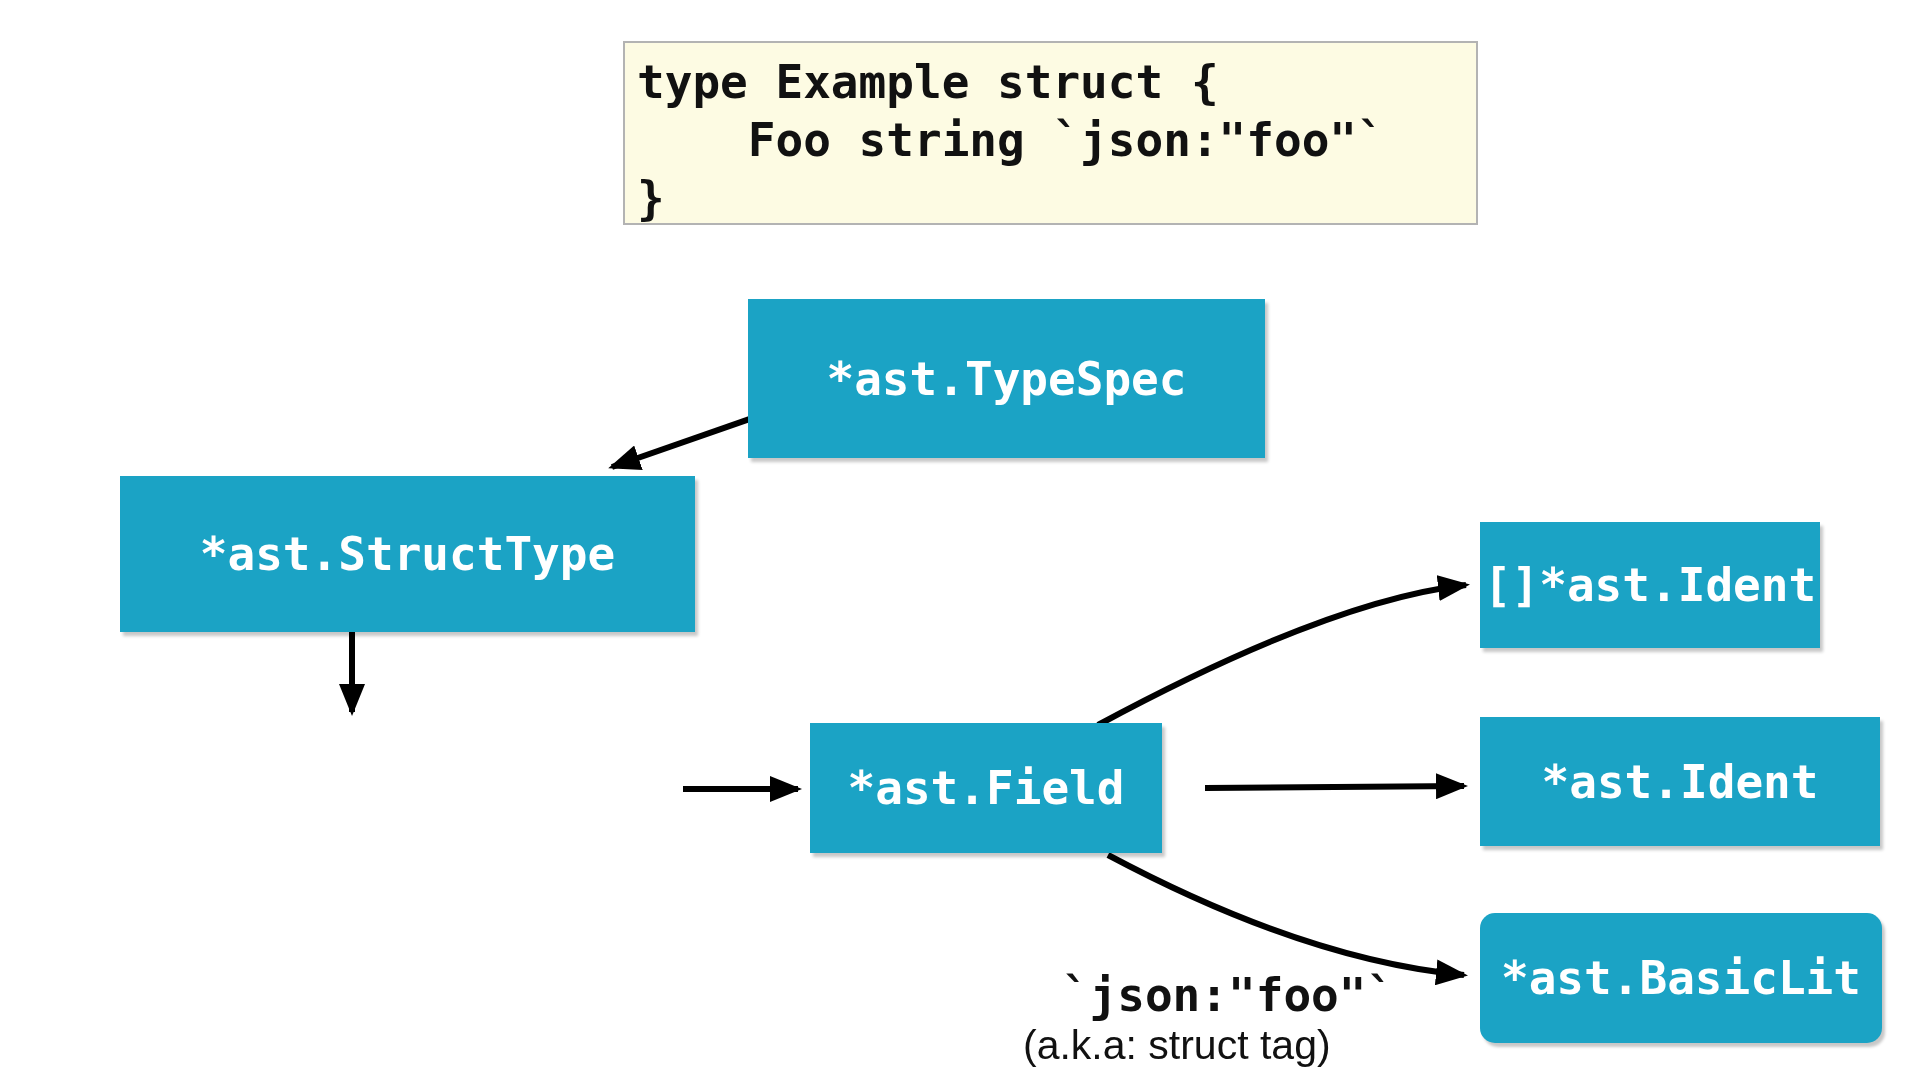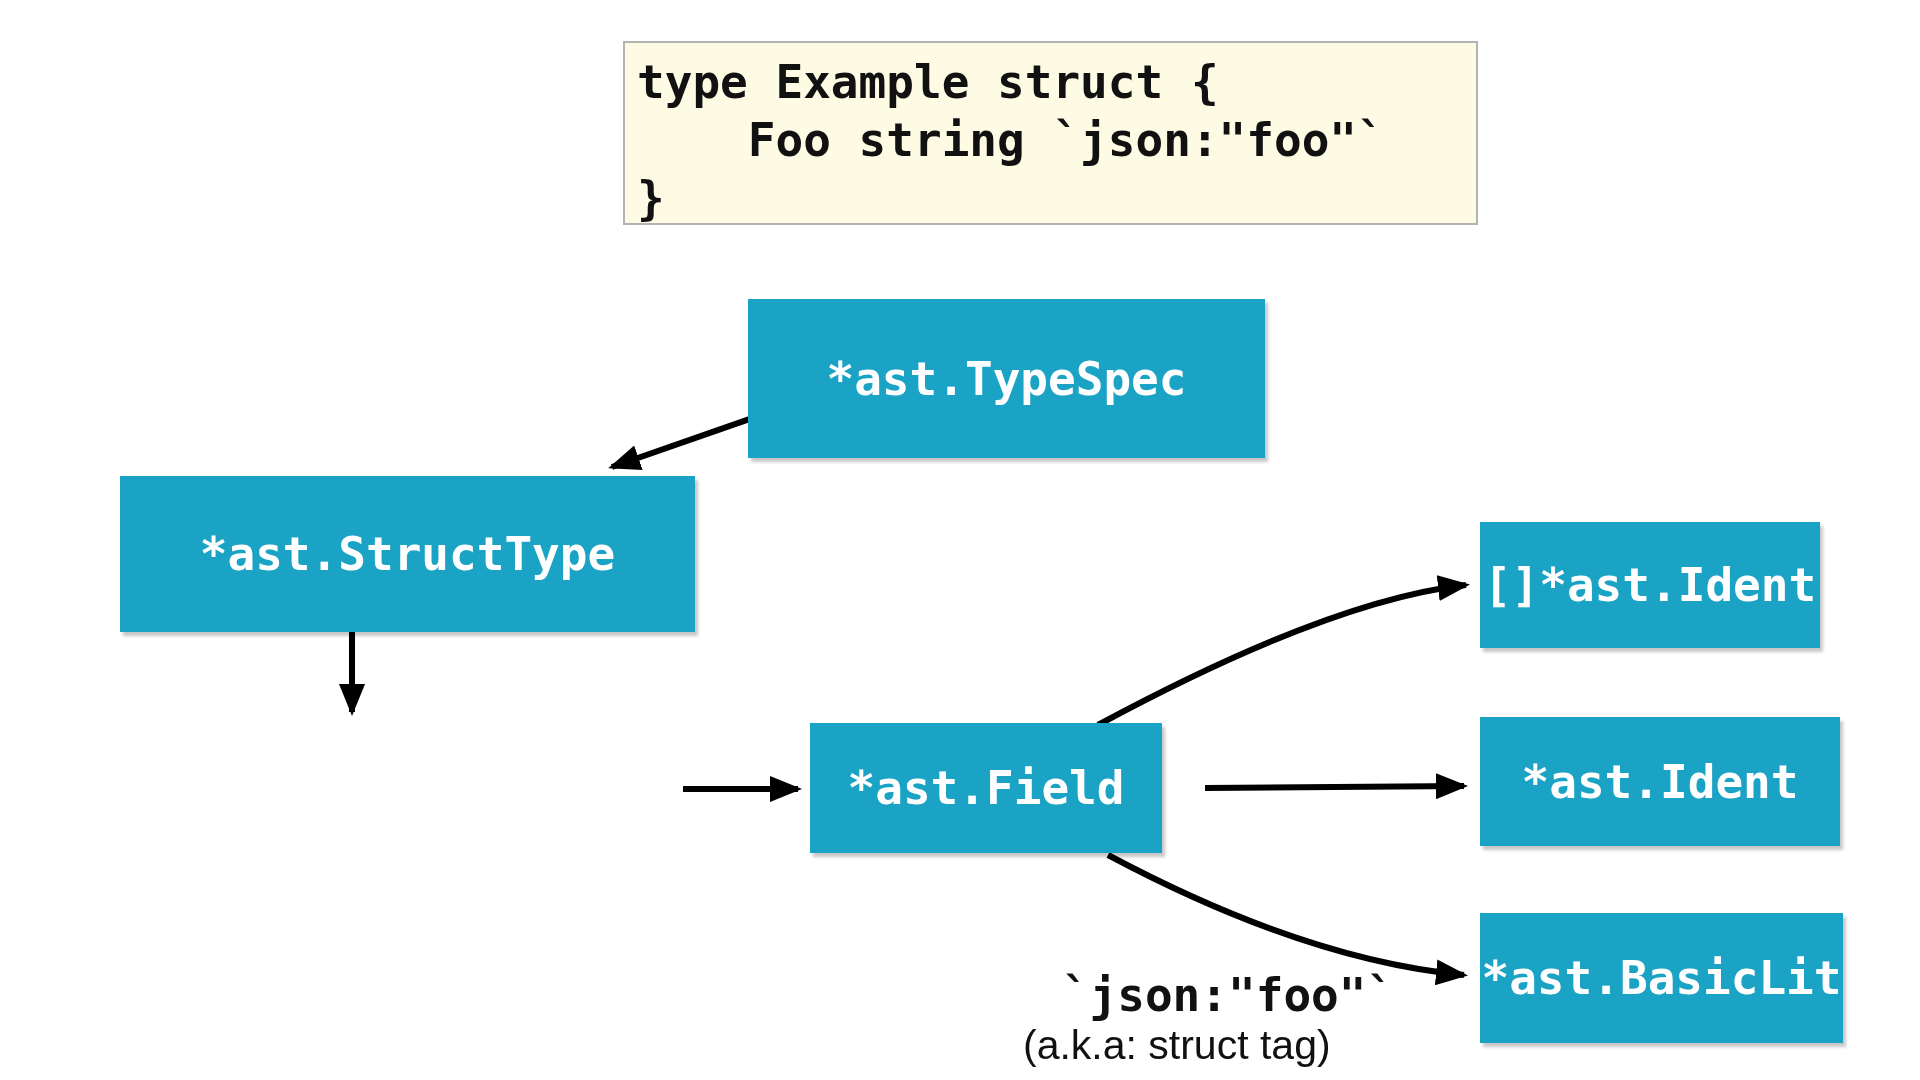--- a/index.html
+++ b/index.html
@@ -45,22 +45,22 @@
     font-weight: bold;
     font-size: 46px;
     white-space: pre;
     box-shadow: 3px 4px 3px rgba(0,0,0,0.22);
   }
   .node-typespec   { left: 748px;  top: 263px; width: 517px; height: 159px; margin-top: 36px; }
   .node-structtype { left: 120px;  top: 476px; width: 575px; height: 156px; }
   .node-fieldlist  { left: 130px;  top: 723px; width: 551px; height: 129px; }
   .node-field      { left: 810px;  top: 723px; width: 352px; height: 130px; }
   .node-identlist  { left: 1480px; top: 522px; width: 340px; height: 126px; }
-  .node-ident      { left: 1480px; top: 717px; width: 360px; height: 129px; text-align: center; }
-  .node-basiclit   { left: 1480px; top: 913px; width: 363px; height: 130px; }
+  .node-ident      { left: 1480px; top: 717px; width: 400px; height: 129px; text-align: center; }
+  .node-basiclit   { left: 1480px; top: 913px; width: 402px; height: 130px; border-radius: 15px; }
   .arrow-layer {
     position: absolute;
     left: 0; top: 0;
     width: 1920px;
     height: 1080px;
     pointer-events: none;
   }
   .tag-label {
     position: absolute;
     left: 1028px;

